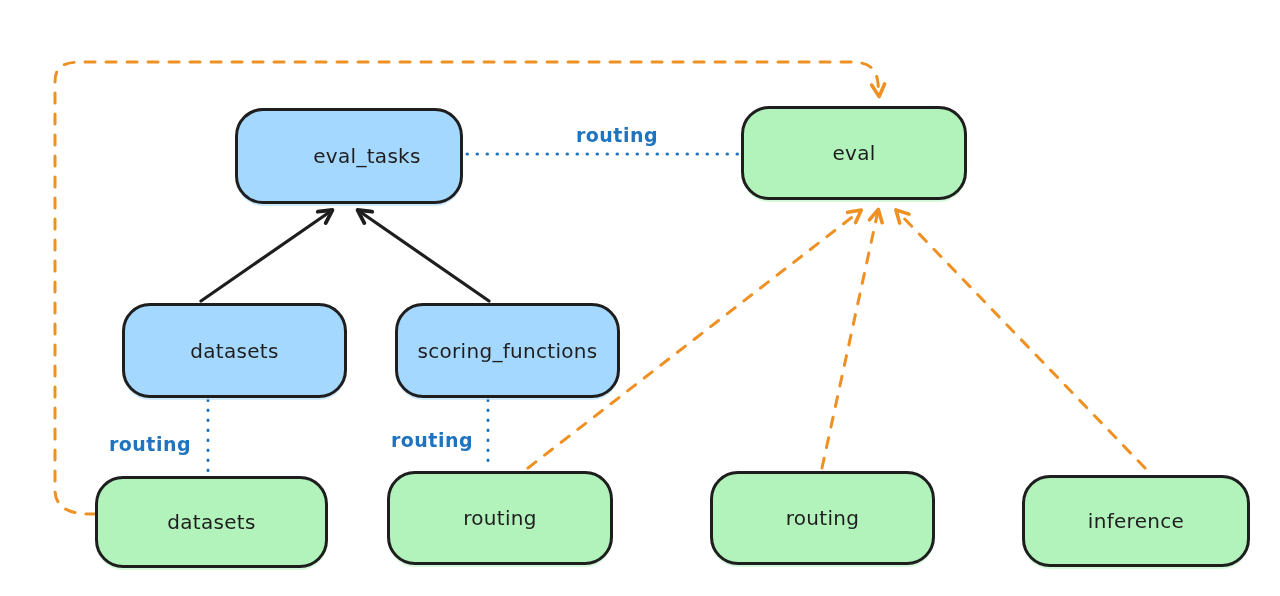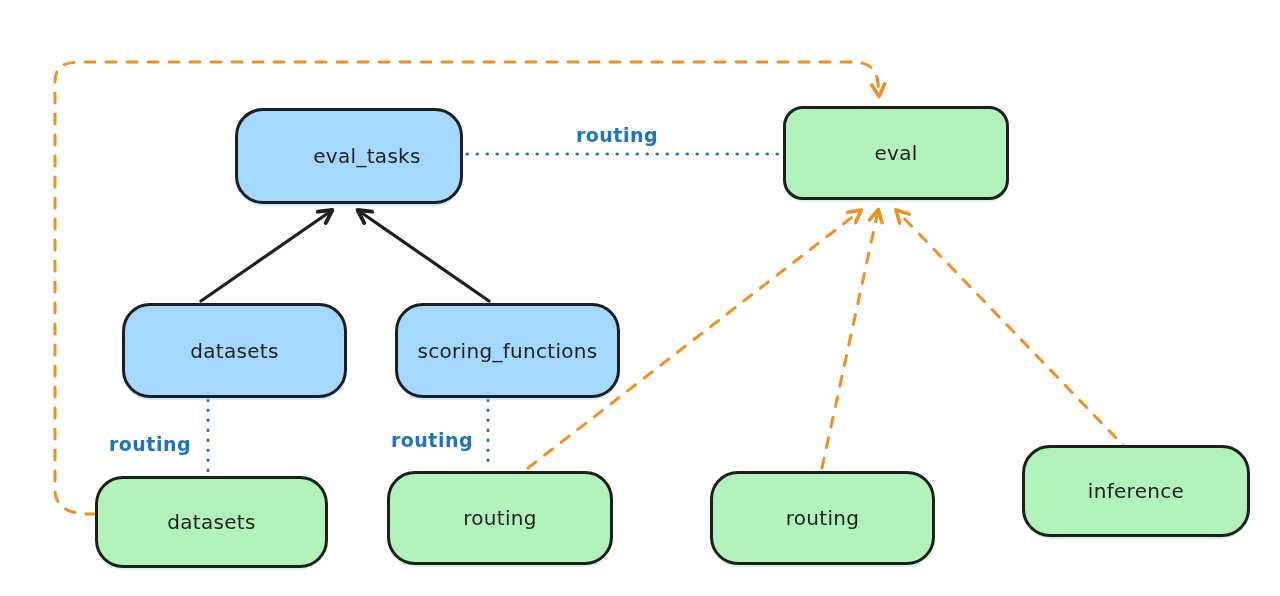--- a/index.html
+++ b/index.html
@@ -58,27 +58,27 @@
     justify-content: center;
     font-size: 20px;
     letter-spacing: 0.3px;
     color: var(--stroke, #1e1e1e);
   }
   .node.blue  { background: var(--blue-fill, #a5d8ff);  box-shadow: 0 3px 0 -1px rgba(165,216,255,.55); }
   .node.green { background: var(--green-fill, #b2f2bb); box-shadow: 0 3px 0 -1px rgba(178,242,187,.55); }
 
   
   #node-eval-tasks        { left: 235px; top: 108px; width: 228px; height: 96px; padding-left: 36px; }
-  #node-eval              { left: 783px; top: 106px; width: 226px; height: 94px; border-radius: 20px; }
+  #node-eval              { left: 741px; top: 106px; width: 226px; height: 94px; }
   #node-datasets          { left:  98px; top: 303px; width: 225px; height: 95px; margin-left: 24px; }
   #node-scoring-functions { left: 383px; top: 303px; width: 225px; height: 95px; margin-left: 12px; }
   #node-datasetio         { left:  95px; top: 476px; width: 233px; height: 92px; }
   #node-scoring           { left: 387px; top: 471px; width: 226px; height: 94px; }
   #node-agents            { left: 710px; top: 471px; width: 225px; height: 94px; }
-  #node-inference         { left: 1022px; top: 445px; width: 228px; height: 92px; }
+  #node-inference         { left: 1022px; top: 475px; width: 228px; height: 92px; }
 
   .edge-label {
     position: absolute;
     width: 120px;
     text-align: center;
     font-size: 19px;
     font-weight: bold;
     letter-spacing: 0.5px;
     color: var(--blue-line, #1f74c0);
     margin-top: 10px;

